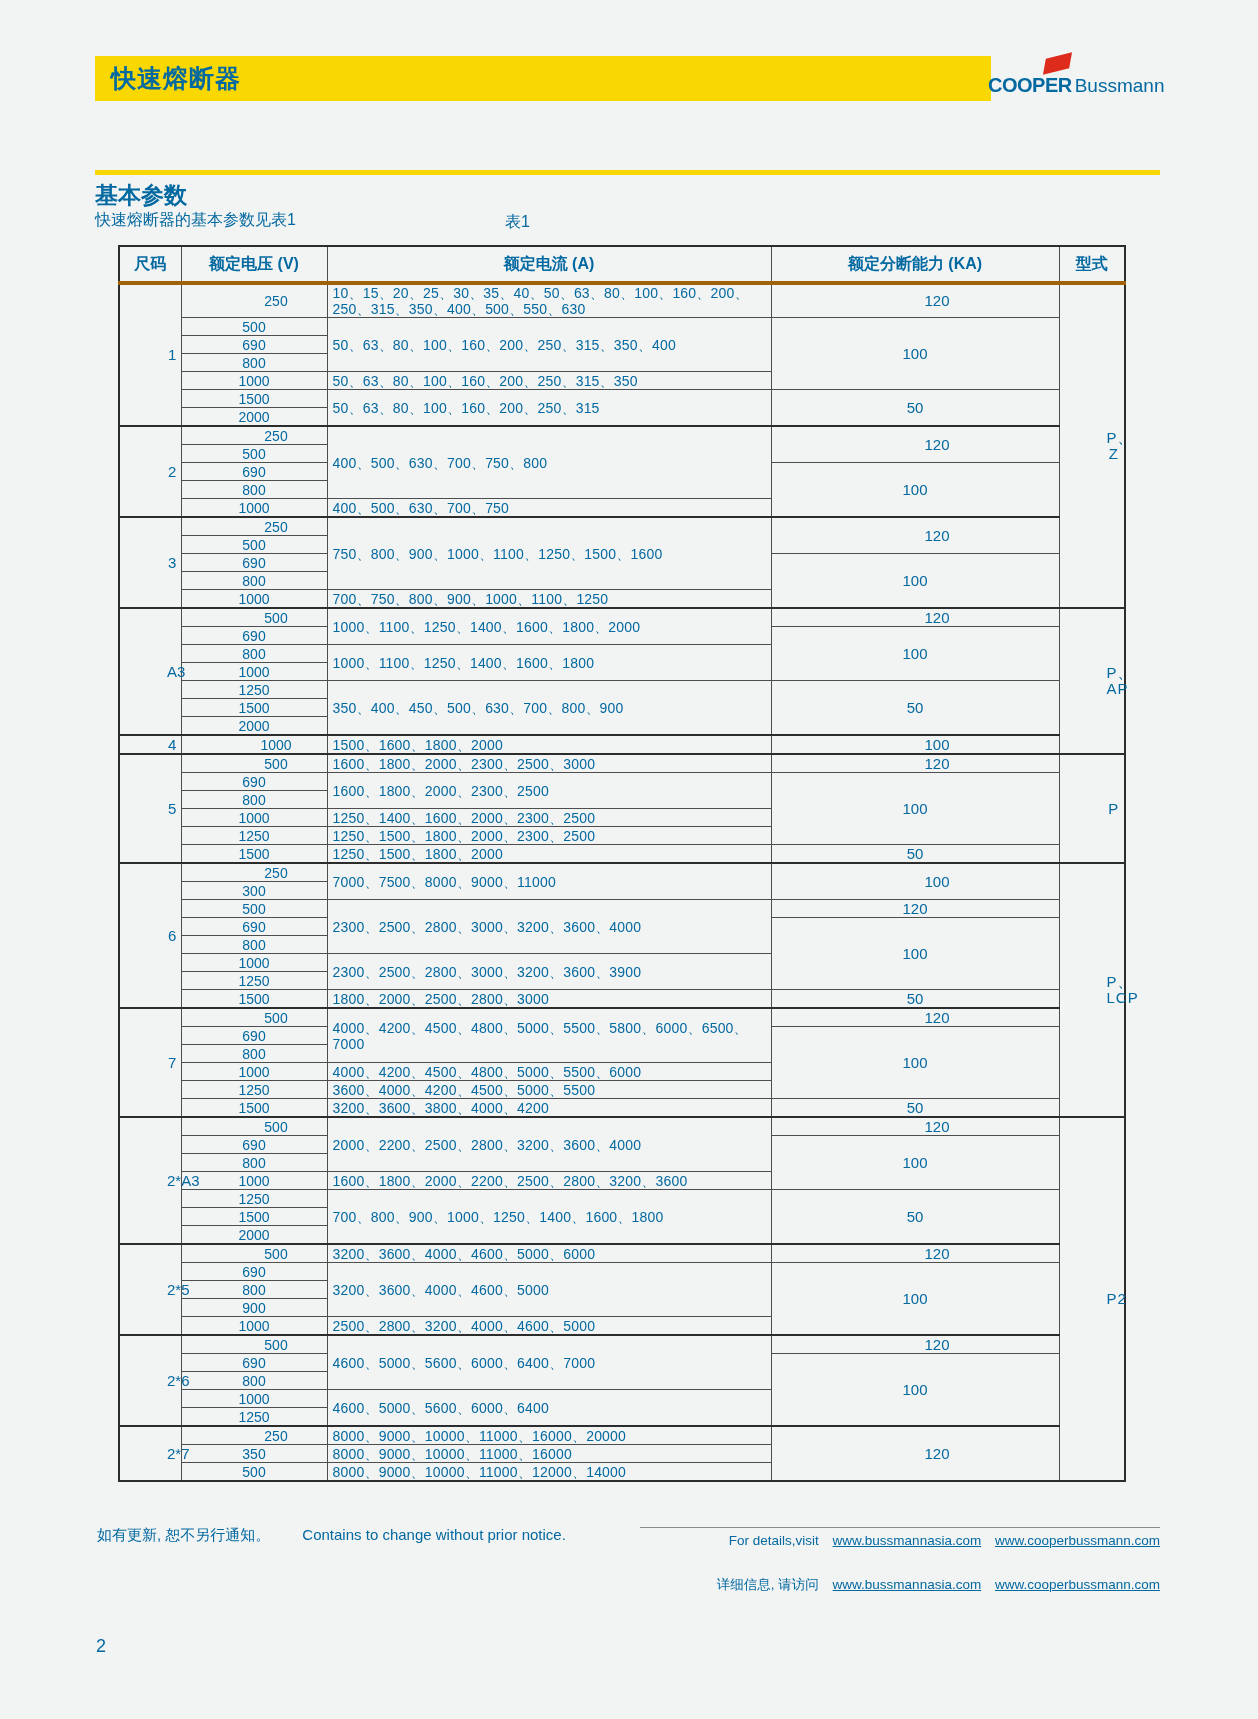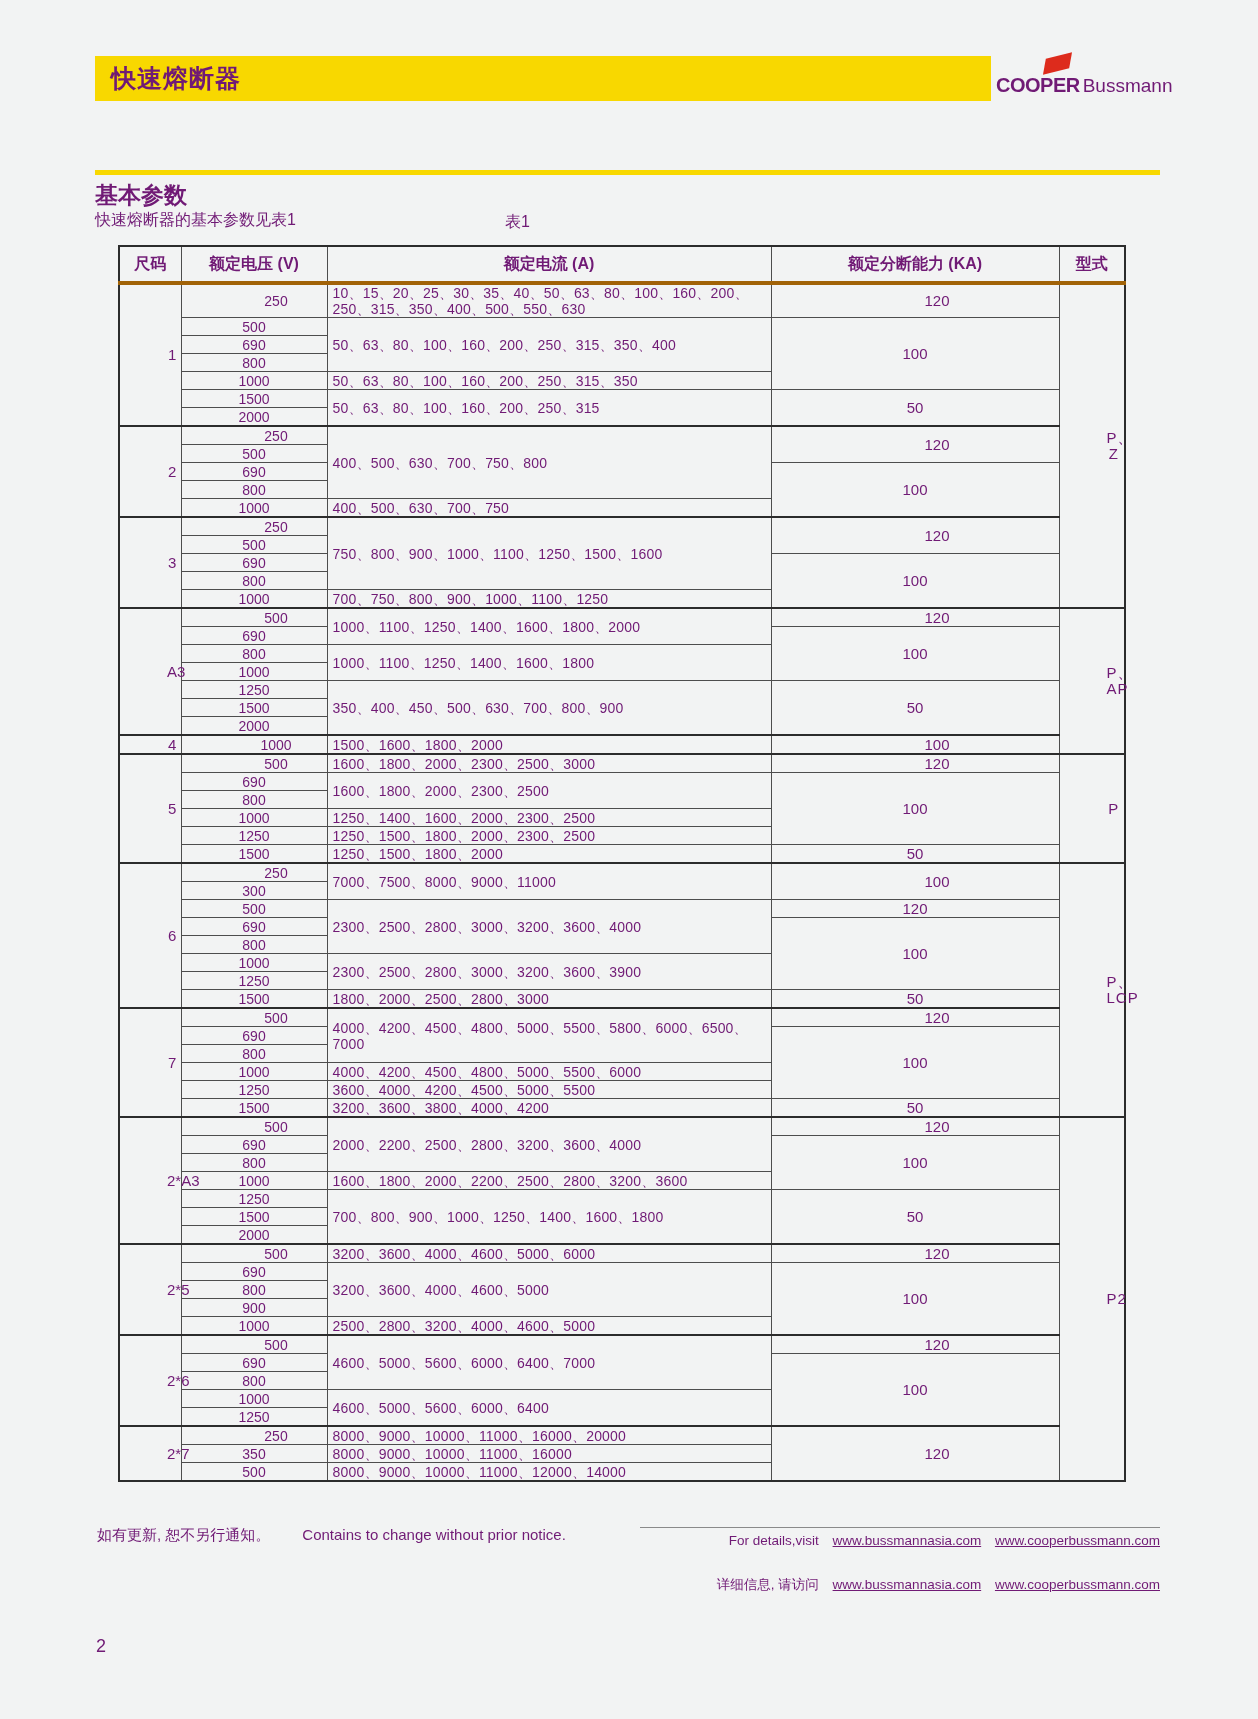--- a/index.html
+++ b/index.html
@@ -2,36 +2,36 @@
 <html><head>
 <meta charset="utf-8">
 <style>
   html,body{margin:0;padding:0;background:#d8d9da;}
   .page{
     position:relative;
     width:1258px;height:1719px;
     margin:0 auto;
     background:#f2f3f3;
     font-family:"Liberation Sans","DejaVu Sans",sans-serif;
-    color:#701a75;
+    color:#0369a1;
     overflow:hidden;
   }
   .banner{
     position:absolute;left:95px;top:56px;width:896px;height:45px;
     background:#f8d800;
     display:flex;align-items:center;
   }
   .banner span{font-size:25px;font-weight:bold;padding-left:16px;letter-spacing:1px;}
   .logo{position:absolute;left:988px;top:54px;width:175px;height:48px;}
   .logo-flag{
     position:absolute;left:56px;top:2px;width:27px;height:15px;
     background:#dd2b1c;
     transform:rotate(-14deg) skewX(-24deg);
   }
-  .logo-text{position:absolute;left:8px;top:20px;width:175px;white-space:nowrap;text-align:right;}
+  .logo-text{position:absolute;left:0;top:20px;width:175px;white-space:nowrap;text-align:right;}
   .logo-text .cooper{font-weight:900;font-size:20px;letter-spacing:-0.5px;}
   .logo-text .bussmann{font-weight:400;font-size:19px;margin-left:3px;}
   .title{
     position:absolute;left:95px;top:104px;margin:0;
     font-size:34px;font-weight:bold;letter-spacing:1px;
   }
   .yellow-rule{position:absolute;left:95px;top:170px;width:1065px;height:5px;background:#f8d800;}
   .section-heading{position:absolute;left:95px;top:180px;margin:0;font-size:23px;font-weight:bold;}
   .section-note{position:absolute;left:95px;top:210px;font-size:16px;}
   .table-caption{position:absolute;left:505px;top:212px;font-size:16px;}

